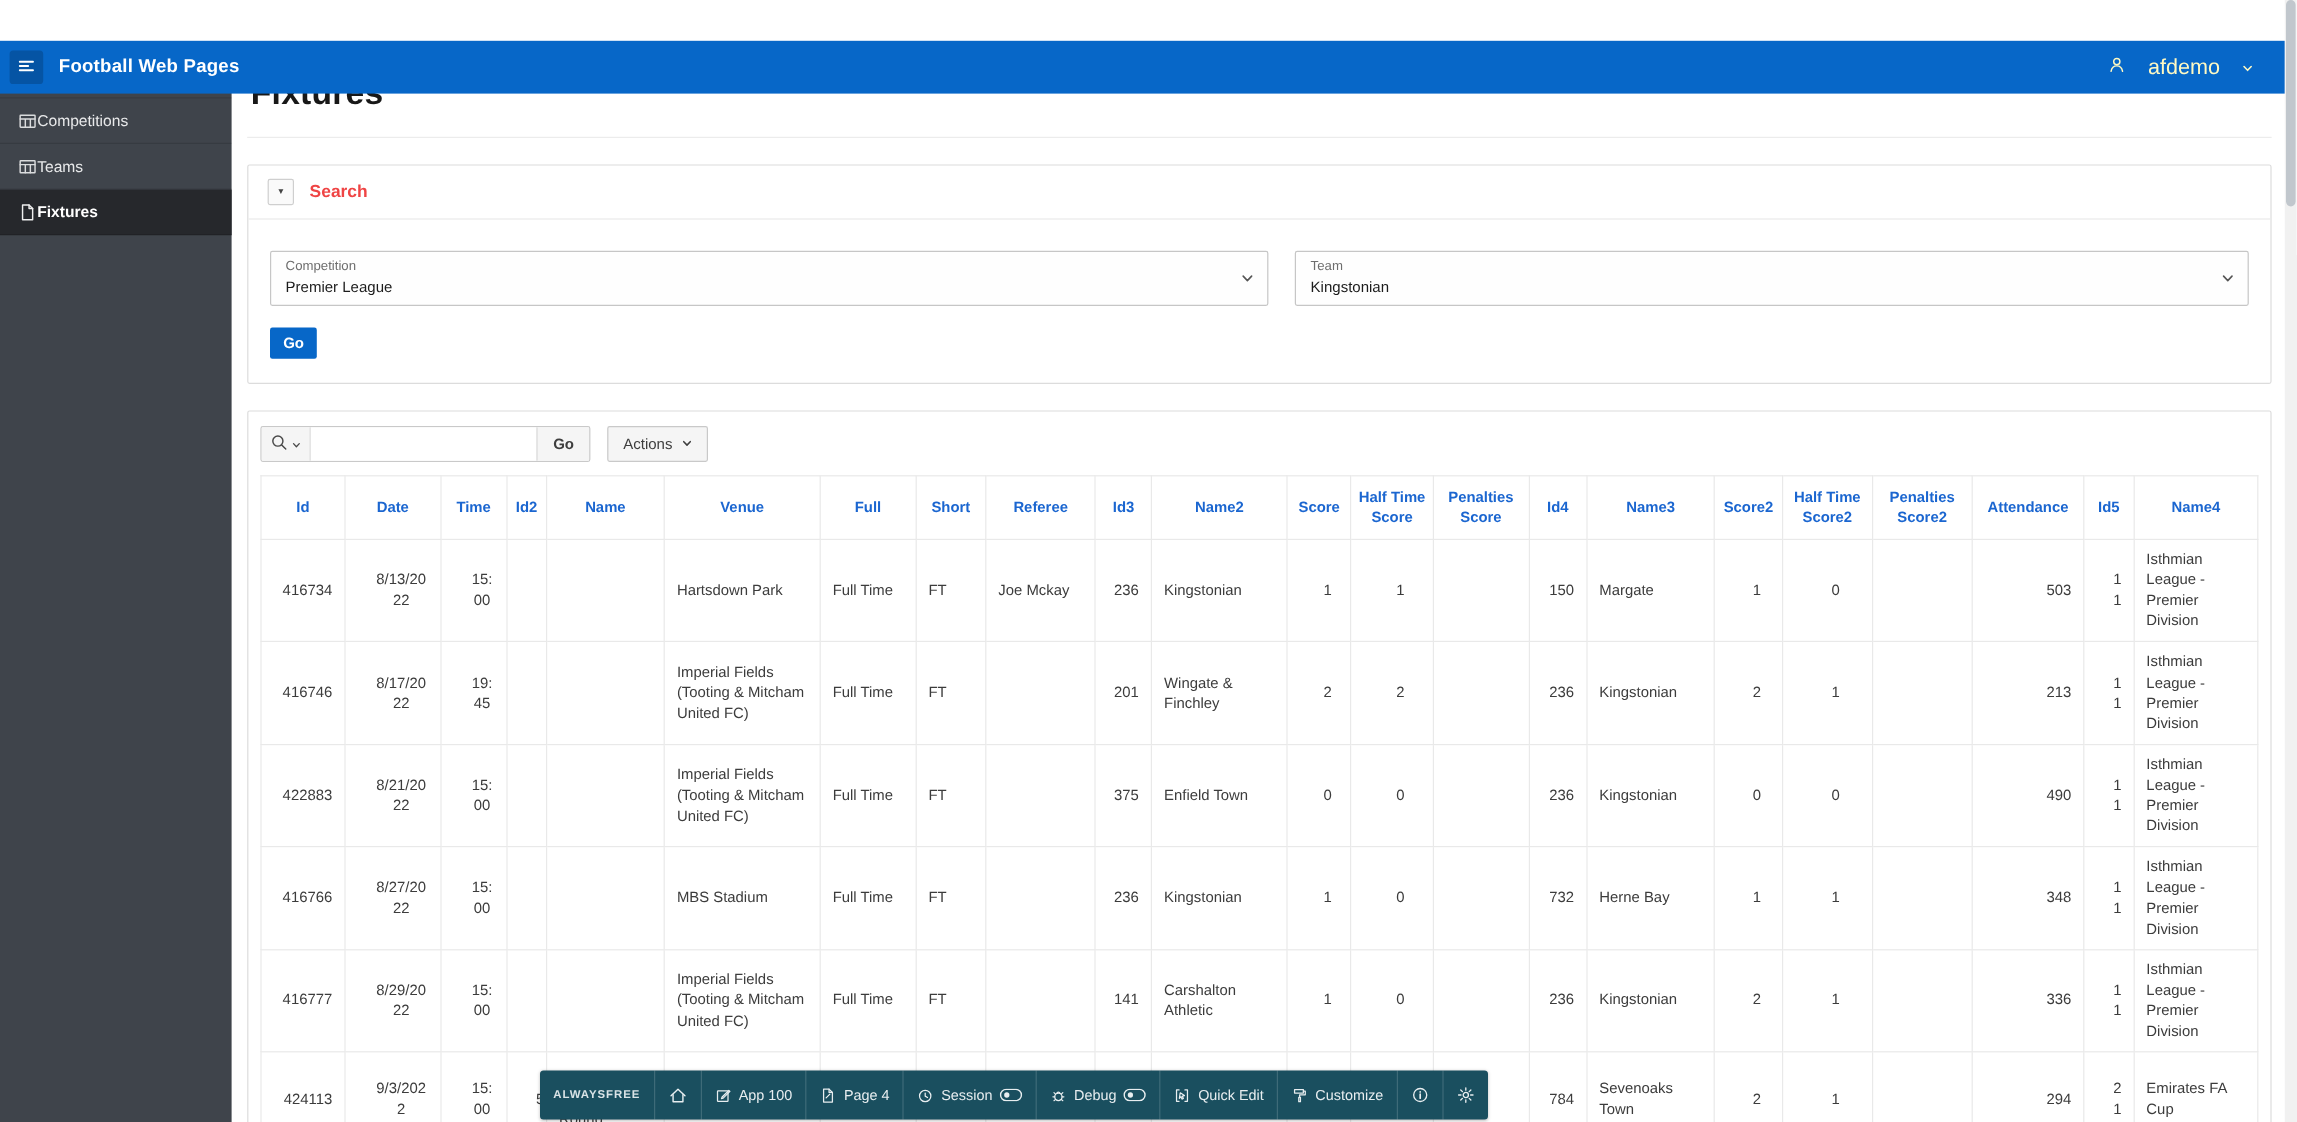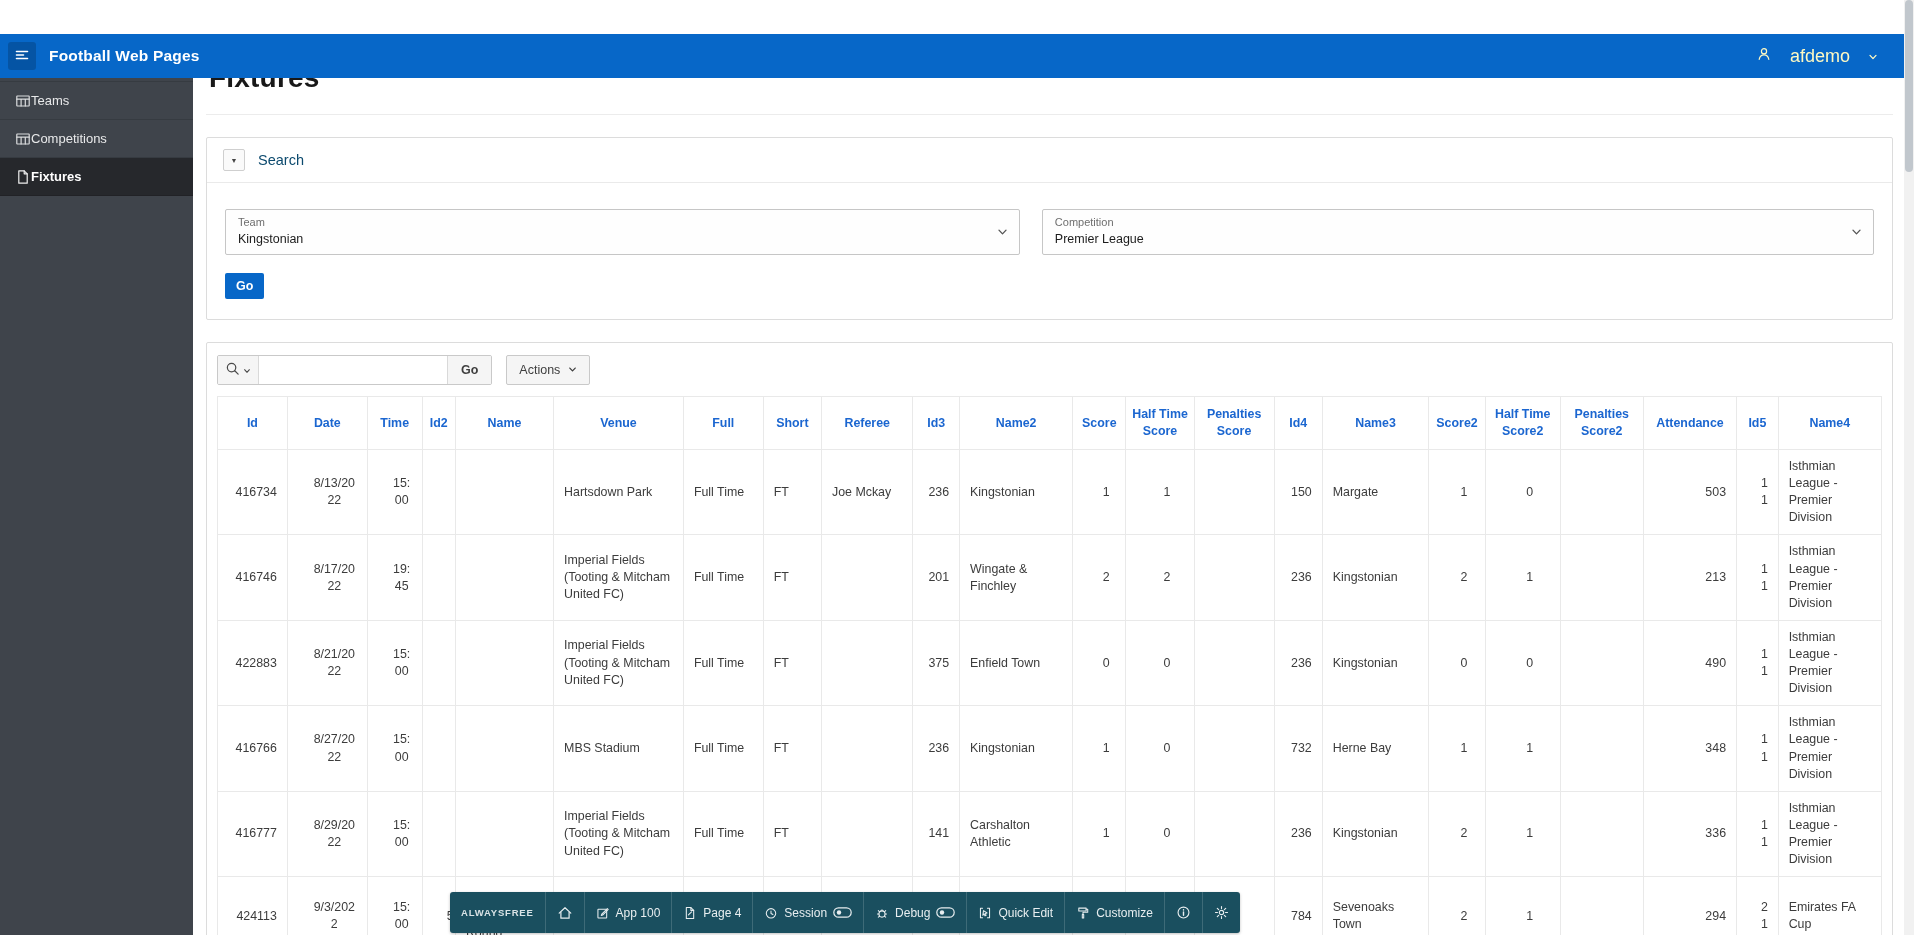--- a/index.html
+++ b/index.html
@@ -19,21 +19,21 @@
   .sb-item.active{background:#26282C;color:#fff;font-weight:bold;}
 
   
   .main{position:absolute;left:193px;top:44px;right:10px;bottom:0;background:#FFFFFF;padding:0 11px 0 13px;box-sizing:border-box;overflow:hidden;}
   .page-header{padding:18px 3px 20px;border-bottom:1px solid #ECECEC;}
   .page-title{margin:0;font-size:28px;font-weight:bold;color:#181818;letter-spacing:.2px;}
 
   .card{background:#fff;border:1px solid #DCDCDC;border-radius:2px;margin-top:22px;}
   .card-header{display:flex;align-items:center;gap:13px;padding:11px 16px;border-bottom:1px solid #EAEAEA;}
   .collapse-btn{width:22px;height:22px;border:1px solid #CFCFCF;background:#FAFAFA;border-radius:2px;color:#444;font-size:7px;line-height:1;display:flex;align-items:center;justify-content:center;cursor:pointer;padding:0;}
-  .card-title{font-size:14.5px;font-weight:normal;color:#0c4a6e;}
+  .card-title{font-size:14.5px;font-weight:bold;color:#ef4444;}
   .card-body{padding:26px 18px 20px;}
 
   .fields{display:flex;gap:22px;}
   .field{position:relative;border:1px solid #C6C6C6;border-radius:2px;background:#FEFEFE;height:46px;box-sizing:border-box;padding:6px 34px 0 12px;cursor:pointer;}
   .field.f0{flex:1.05;}
   .field.f1{flex:1;}
   .field .lbl{display:block;font-size:11px;color:#6E6E6E;}
   .field .val{display:block;font-size:12.5px;color:#1C1C1C;margin-top:4px;}
   .field .chev{position:absolute;right:11px;top:50%;transform:translateY(-50%);color:#555;display:flex;}
   .btn-primary{margin-top:18px;background:#0767C8;color:#fff;border:none;border-radius:2px;font-size:12.5px;font-weight:bold;padding:6px 11px;font-family:inherit;cursor:pointer;}
@@ -105,30 +105,30 @@
         </span>
         <span>Home</span>
       </div>
       <div class="sb-item">
         <span class="sb-icon">
           <svg width="16" height="16" viewBox="0 0 16 16" fill="none" stroke="currentColor" stroke-width="1.2" stroke-linecap="round" stroke-linejoin="round">
             <rect x="1.8" y="3" width="12.4" height="10" rx="0.5"></rect>
             <path d="M1.8 6.2h12.4M6.1 6.2v6.8M10.3 6.2v6.8"></path>
           </svg>
         </span>
-        <span>Teams</span>
+        <span>Competitions</span>
       </div>
       <div class="sb-item">
         <span class="sb-icon">
           <svg width="16" height="16" viewBox="0 0 16 16" fill="none" stroke="currentColor" stroke-width="1.2" stroke-linecap="round" stroke-linejoin="round">
             <rect x="1.8" y="3" width="12.4" height="10" rx="0.5"></rect>
             <path d="M1.8 6.2h12.4M6.1 6.2v6.8M10.3 6.2v6.8"></path>
           </svg>
         </span>
-        <span>Competitions</span>
+        <span>Teams</span>
       </div>
       <div class="sb-item active">
         <span class="sb-icon">
           <svg width="16" height="16" viewBox="0 0 16 16" fill="none" stroke="currentColor" stroke-width="1.2" stroke-linecap="round" stroke-linejoin="round">
             <path d="M3.8 1.8h5.4l3 3V14.2H3.8z"></path>
             <path d="M9.2 1.8v3h3"></path>
           </svg>
         </span>
         <span>Fixtures</span>
       </div>
@@ -141,32 +141,32 @@
 
     <section class="card">
       <div class="card-header">
         <button class="collapse-btn">
             <span>▼</span>
           </button>
         <span class="card-title">Search</span>
       </div>
       <div class="card-body">
         <div class="fields" id="search-fields">
-            <div class="field f1">
-              <span class="lbl">Team</span>
-              <span class="val">Kingstonian</span>
+            <div class="field f0">
+              <span class="lbl">Competition</span>
+              <span class="val">Premier League</span>
               <span class="chev">
                 <svg width="11" height="11" viewBox="0 0 10 10" fill="none" stroke="currentColor" stroke-width="1.2" stroke-linecap="round" stroke-linejoin="round">
                   <path d="M1.8 3.3 5 6.7 8.2 3.3"></path>
                 </svg>
               </span>
             </div>
-            <div class="field f0">
-              <span class="lbl">Competition</span>
-              <span class="val">Premier League</span>
+            <div class="field f1">
+              <span class="lbl">Team</span>
+              <span class="val">Kingstonian</span>
               <span class="chev">
                 <svg width="11" height="11" viewBox="0 0 10 10" fill="none" stroke="currentColor" stroke-width="1.2" stroke-linecap="round" stroke-linejoin="round">
                   <path d="M1.8 3.3 5 6.7 8.2 3.3"></path>
                 </svg>
               </span>
             </div>
           </div>
         <button class="btn-primary">Go</button>
       </div>
     </section>

